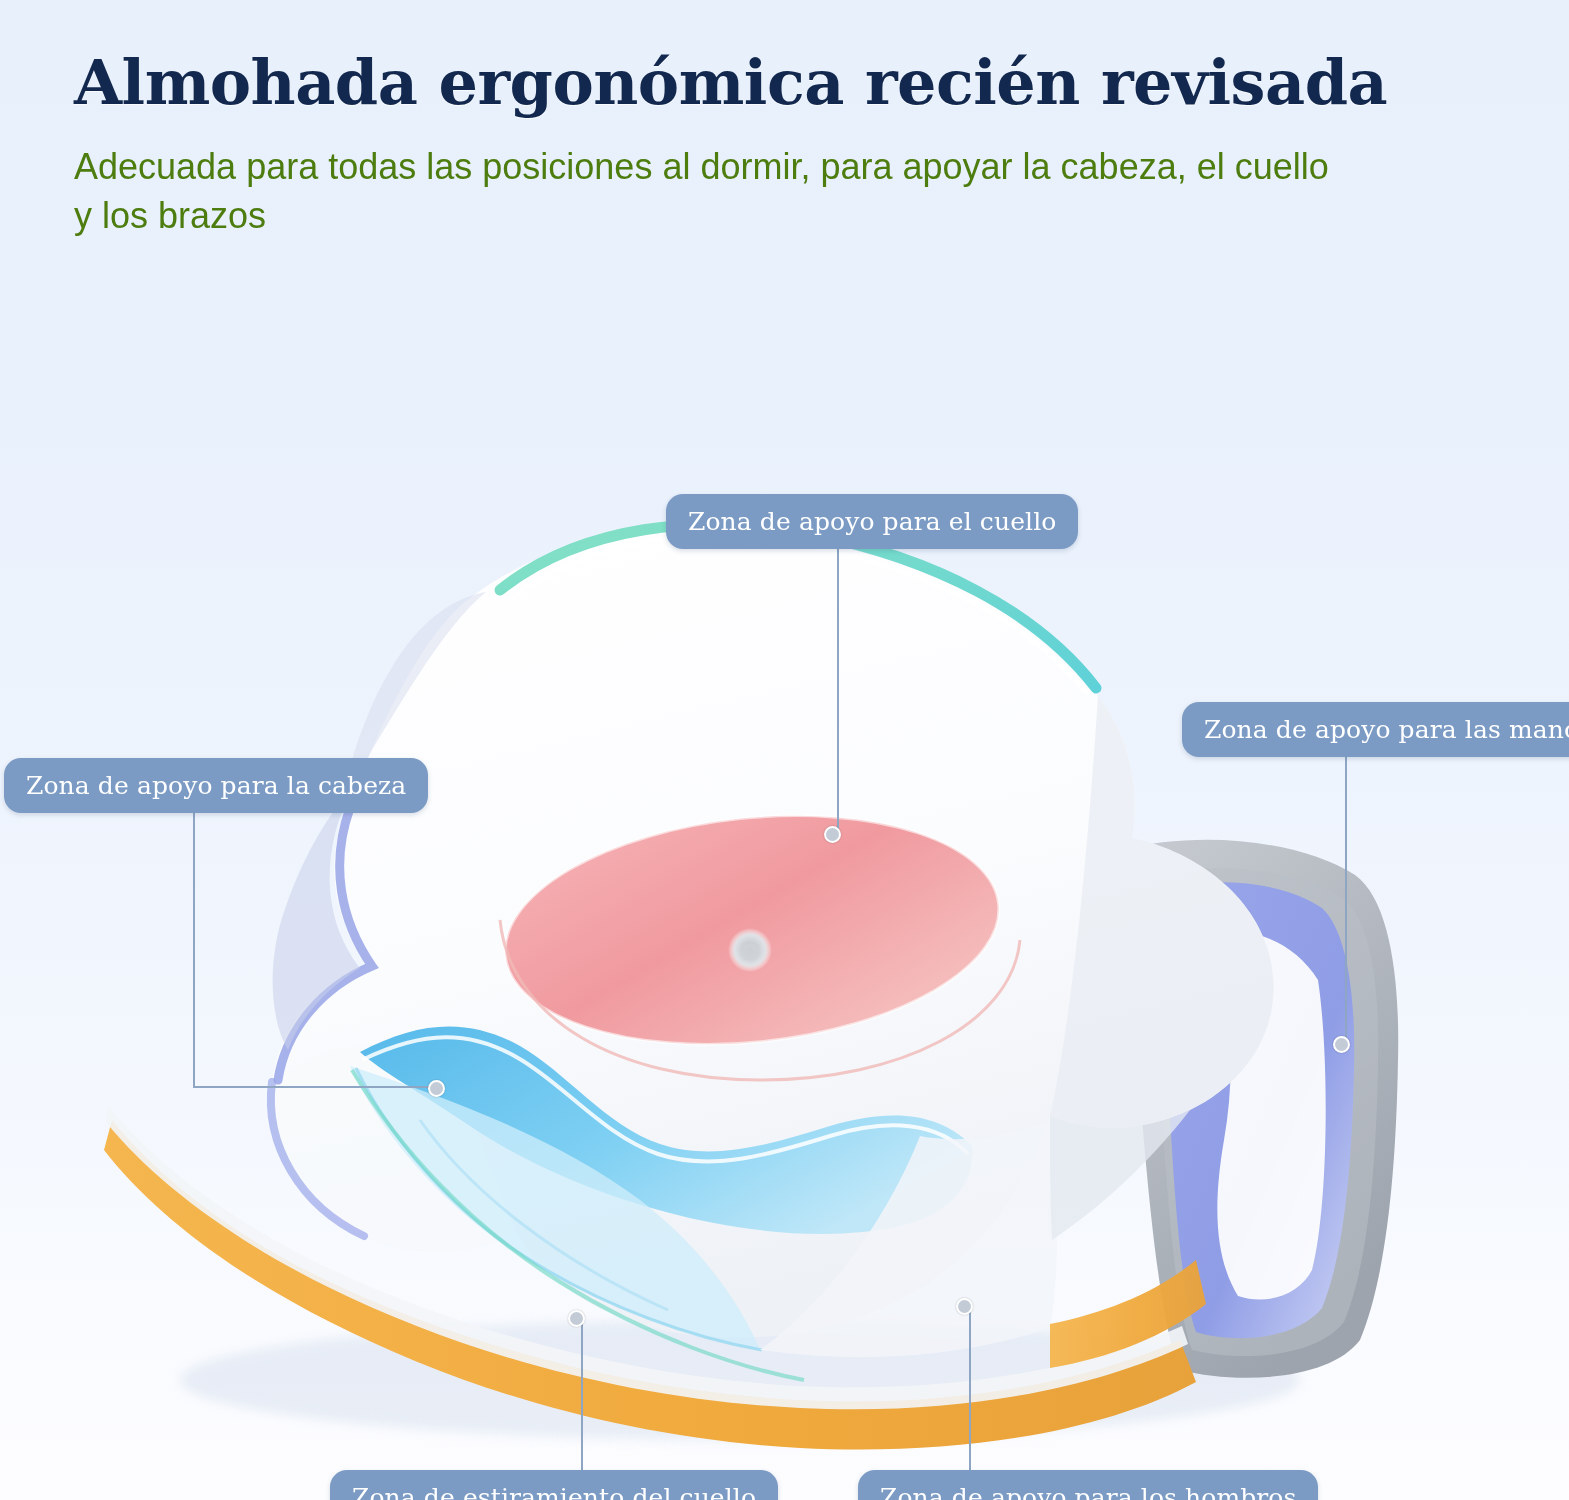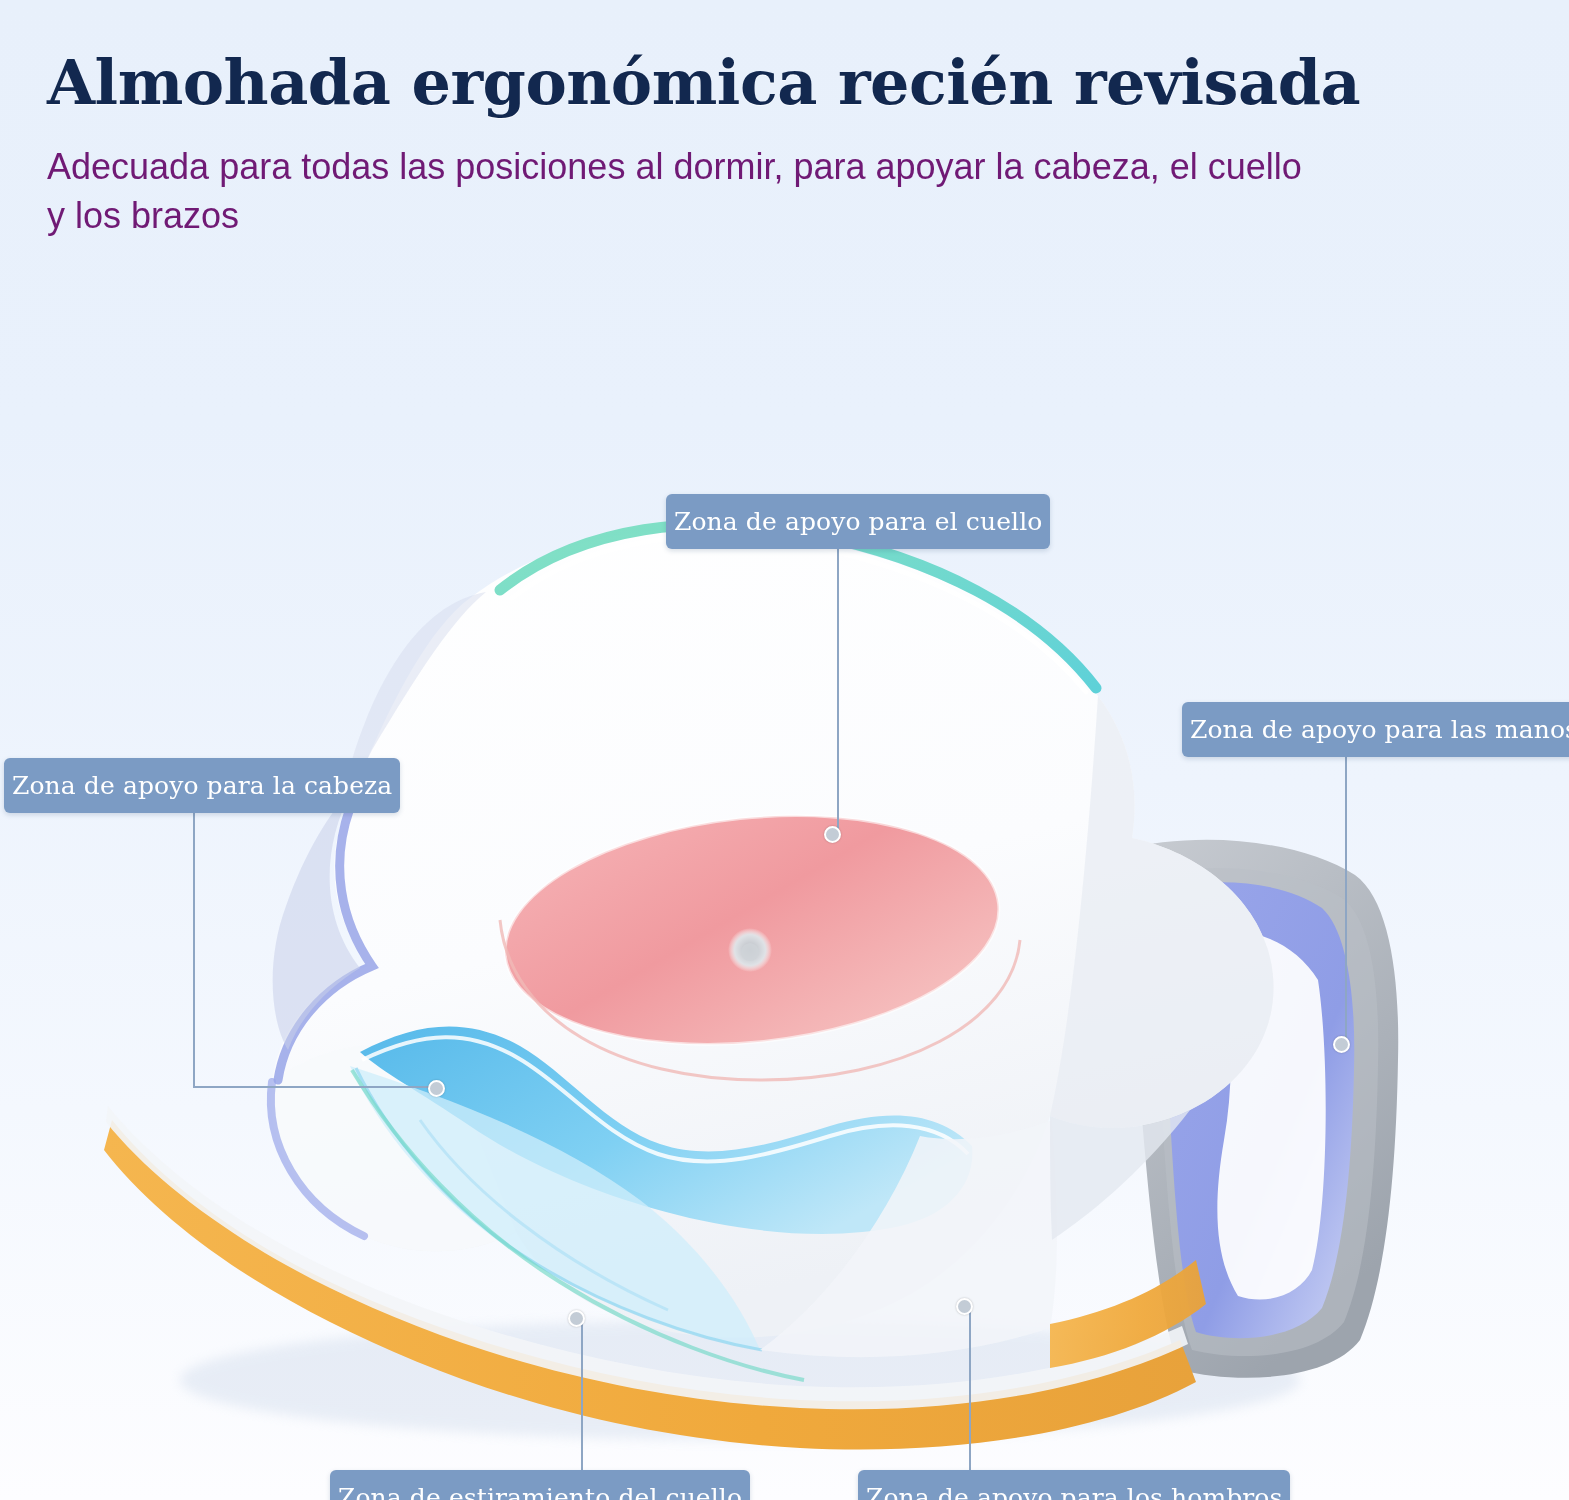--- a/index.html
+++ b/index.html
@@ -14,39 +14,39 @@
     font-family: "Liberation Sans", sans-serif;
     background: linear-gradient(180deg, #e8f0fb 0%, #e9f1fc 28%, #eef4fd 52%, #f4f8fe 74%, #fdfdff 100%);
     position: relative;
   }
 
   
   .header {
     position: absolute;
     top: 0; left: 0;
     width: 1569px;
-    padding: 48px 60px 0 47px;
+    padding: 48px 60px 0 74px;
     box-sizing: border-box;
   }
   .title {
     font-family: "DejaVu Serif", "Liberation Serif", serif;
     font-weight: bold;
     font-size: 62px;
     line-height: 1.12;
     color: #12284f;
     letter-spacing: -0.5px;
     margin: 0 0 26px 0;
     max-width: 1400px;
     text-shadow: 0 1px 0 rgba(255,255,255,0.7);
   }
   .subtitle {
     font-family: "Liberation Sans", sans-serif;
     font-size: 36px;
     line-height: 1.35;
-    color: #701a75;
+    color: #4d7c0f;
     margin: 0;
     max-width: 1270px;
     font-weight: 400;
   }
 
   
   .illustration {
     position: absolute;
     top: 420px;
     left: 0;
@@ -63,22 +63,22 @@
   }
 
   
   .callout {
     position: absolute;
     background: #7b9bc4;
     color: #ffffff;
     font-family: "DejaVu Serif", "Liberation Serif", serif;
     font-size: 25px;
     line-height: 1;
-    padding: 15px 8px;
-    border-radius: 6px;
+    padding: 15px 22px;
+    border-radius: 17px;
     white-space: nowrap;
     box-shadow: 0 2px 5px rgba(40,70,110,0.18);
     letter-spacing: 0.1px;
   }
   .callout.neck      { left: 666px;  top: 74px; }
   .callout.head      { left: 4px;   top: 338px; }
   .callout.hands     { left: 1182px; top: 282px; }
   .callout.stretch   { left: 330px;  top: 1050px; }
   .callout.shoulders { left: 858px;  top: 1050px; }
 

